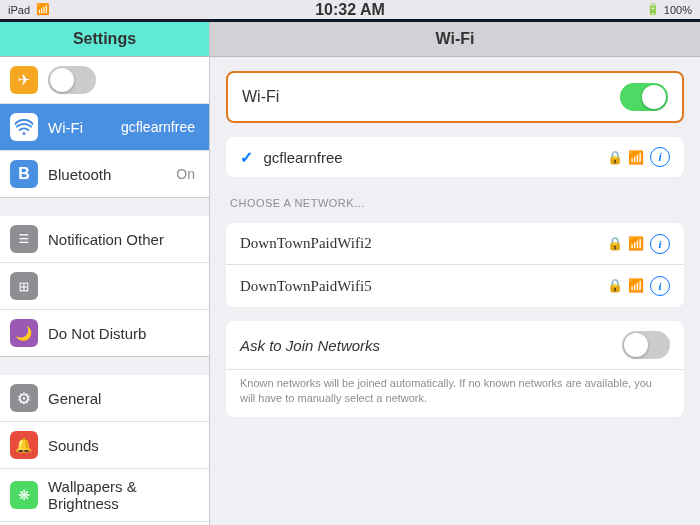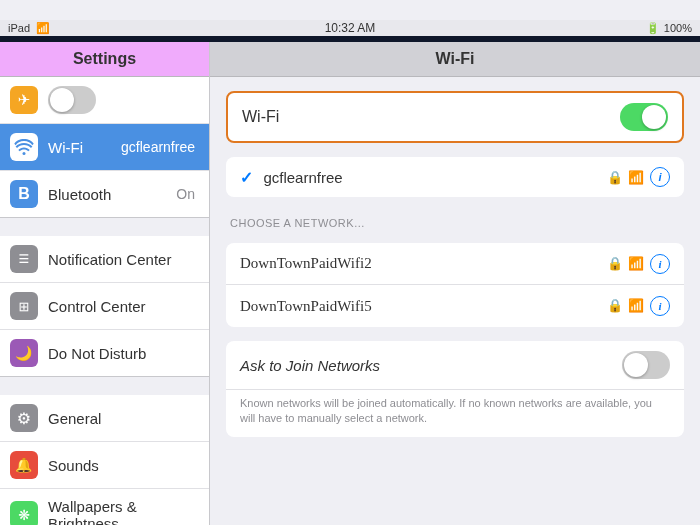--- a/index.html
+++ b/index.html
@@ -18,44 +18,43 @@
       background: #e8e8ed;
       height: 22px;
       display: flex;
       align-items: center;
       justify-content: space-between;
       padding: 0 8px;
       font-size: 11px;
       font-weight: 500;
       color: #333;
       flex-shrink: 0;
-      border-bottom: 6px solid #0f172a;
-      margin-top: 20px;
+      border-bottom: 3px solid #0f172a;
     }
     .status-left { display: flex; align-items: center; gap: 6px; }
-    .status-center { position: absolute; left: 50%; transform: translateX(-50%); font-size: 12px; font-weight: 400; }
+    .status-center { position: absolute; left: 50%; transform: translateX(-50%); font-size: 16px; font-weight: 700; }
     .status-right { display: flex; align-items: center; gap: 4px; }
 
     
     .main-layout {
       display: flex;
       flex: 1;
       overflow: hidden;
     }
 
     
     .sidebar {
       width: 210px;
       background: #efeff4;
       border-right: 1px solid #c8c8cc;
       overflow-y: auto;
       flex-shrink: 0;
     }
     .sidebar-header {
-      background: #f0abfc;
+      background: #5eead4;
       padding: 8px 0;
       text-align: center;
       font-size: 16px;
       font-weight: 600;
       color: #333;
       border-bottom: 1px solid #b8b8bc;
     }
 
     .sidebar-section {
       border-bottom: 1px solid #c8c8cc;
@@ -328,25 +327,24 @@
         <span class="item-label">Bluetooth</span>
         <span class="item-value">On</span>
       </div>
     </div>
 
     <div class="sidebar-group-gap"></div>
 
     <div class="sidebar-section">
       <div class="sidebar-item">
         <div class="item-icon icon-gray" style="font-size:12px;">☰</div>
-        <span class="item-label">Notification Center</span>
+        <span class="item-label">Notification Other</span>
       </div>
       <div class="sidebar-item">
         <div class="item-icon icon-gray" style="font-size:13px;">⊞</div>
-        <span class="item-label">Control Center</span>
       </div>
       <div class="sidebar-item">
         <div class="item-icon icon-purple" style="font-size:14px;">🌙</div>
         <span class="item-label">Do Not Disturb</span>
       </div>
     </div>
 
     <div class="sidebar-group-gap"></div>
 
     <div class="sidebar-section">

